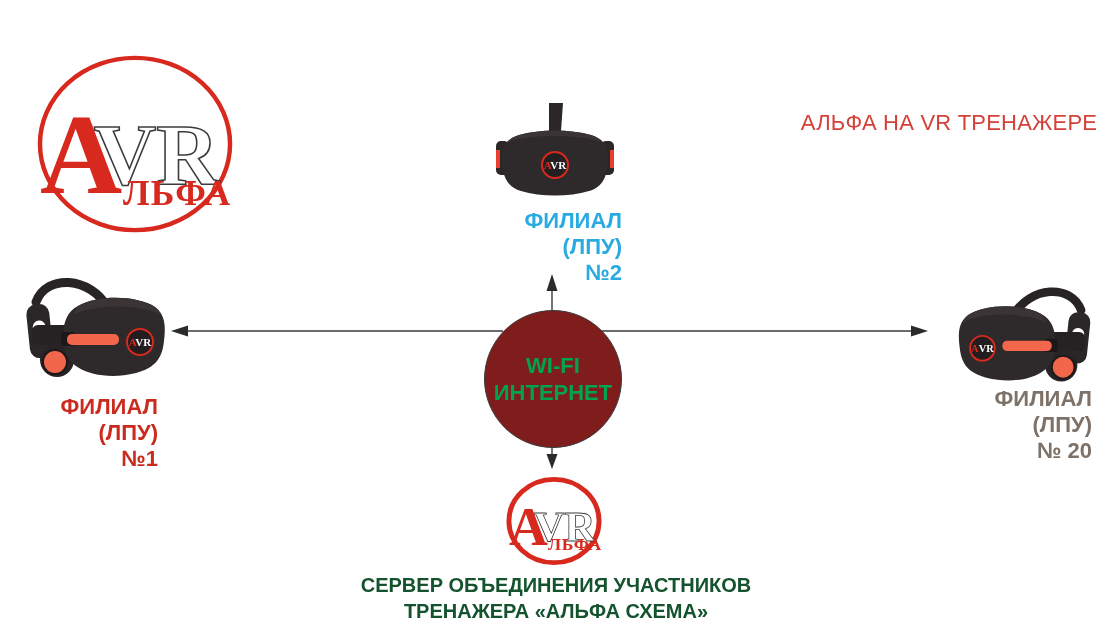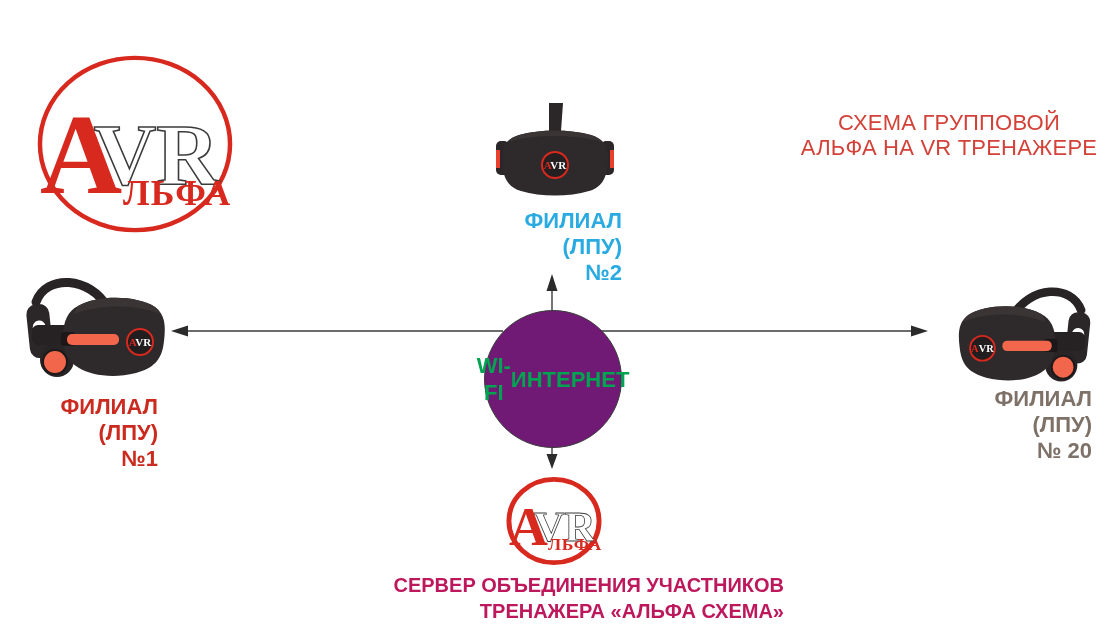--- a/index.html
+++ b/index.html
@@ -11,42 +11,41 @@
   .title {
     color:#d34138; font-size:22px; line-height:25px;
     text-align:center; font-weight:400; letter-spacing:.2px;
   }
   .label { font-weight:700; font-size:22px; line-height:26px; text-align:right; }
   .label-blue  { color:#29abe2; }
   .label-red   { color:#cb2a1f; }
   .label-taupe { color:#7e7268; }
   .hub {
     width:136px; height:136px; border:1.5px solid #3a3a3a; border-radius:50%;
-    background:#701a75; display:flex; flex-direction:row;
+    background:#7f1d1d; display:flex; flex-direction:column;
     justify-content:center; align-items:center;
   }
   .hub-text { color:#00a350; font-weight:700; font-size:22px; line-height:27px; text-align:center; }
-  .server-text { color:#be185d; font-weight:700; font-size:20px; line-height:26px; text-align:right; }
+  .server-text { color:#14532d; font-weight:700; font-size:20px; line-height:26px; text-align:center; }
   .arrows { pointer-events:none; }
   svg text { user-select:none; }
 </style>
 </head>
 <body>
 
 <div class="canvas">
 
   <svg class="abs" style="left:36px; top:6px;" width="198" height="180" viewBox="0 0 200 180">
     <ellipse cx="100" cy="90" rx="96" ry="87" fill="none" stroke="#d8291f" stroke-width="4.5"></ellipse>
     <text x="58" y="130" font-family="'Liberation Serif', serif" font-weight="bold" font-size="88" fill="#ffffff" stroke="#3b3b3b" stroke-width="1.6">VR</text>
     <text x="4" y="140" font-family="'Liberation Serif', serif" font-weight="bold" font-size="115" fill="#d8291f">А</text>
     <text x="88" y="152" font-family="'Liberation Serif', serif" font-weight="bold" font-size="36" fill="#d8291f" letter-spacing="1">ЛЬФА</text>
   </svg>
 
   <div class="abs title" style="left:792px; top:62px; width:314px;">
-    <div>СХЕМА ГРУППОВОЙ</div>
     <div>АЛЬФА НА VR ТРЕНАЖЕРЕ</div>
   </div>
 
   <svg class="abs arrows" style="left:0; top:0;" width="1110" height="624" viewBox="0 0 1110 624">
     <g stroke="#3a3a3a" stroke-width="1.4" fill="#2b2b2b">
       <line x1="503" y1="283" x2="186" y2="283"></line>
       <polygon points="171,283 188,277.5 188,288.5" stroke="none"></polygon>
       <line x1="601" y1="283" x2="913" y2="283"></line>
       <polygon points="928,283 911,277.5 911,288.5" stroke="none"></polygon>
       <line x1="552" y1="262" x2="552" y2="242"></line>

